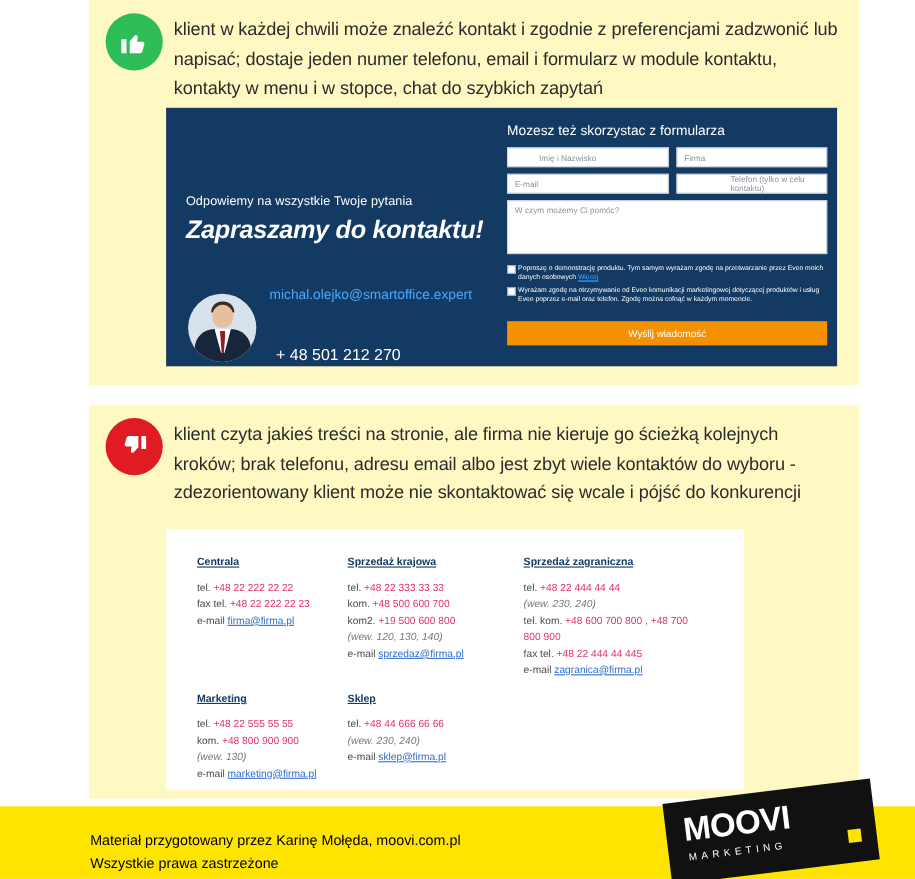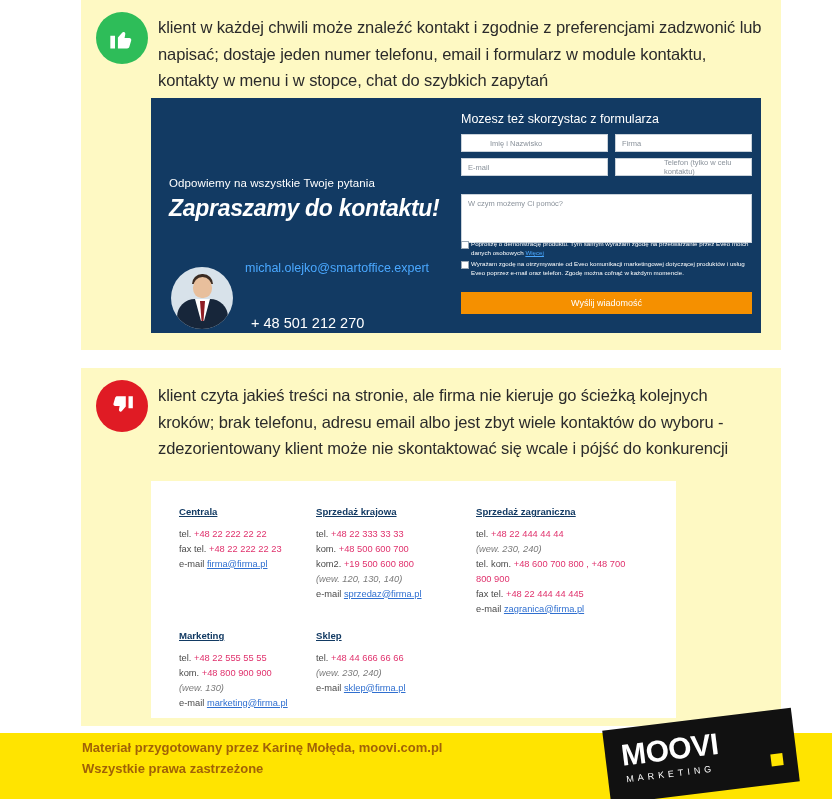--- a/index.html
+++ b/index.html
@@ -166,21 +166,20 @@
     box-sizing: border-box;
   }
   .inp-1 { left: 10px; top: 36px; width: 147px; height: 18px; padding-left: 28px; }
   .inp-2 { left: 164px; top: 36px; width: 137px; height: 18px; }
   .inp-3 { left: 10px; top: 60px; width: 147px; height: 18px; }
   .inp-4 { left: 164px; top: 60px; width: 137px; height: 18px; padding-left: 48px; }
   .inp-msg {
     left: 10px; top: 84px; width: 291px; height: 49px;
     align-items: flex-start;
     padding-top: 4px;
-    margin-top: 12px;
   }
   .cc-check {
     position: absolute;
     color: #ffffff;
     font-size: 6.2px;
     line-height: 1.45;
   }
   .cc-check .box {
     position: absolute;
     left: -10px; top: 1px;
@@ -237,25 +236,24 @@
 
   
   .footer {
     position: absolute;
     left: 0; bottom: 0;
     width: 832px; height: 66px;
     background: #ffe400;
   }
   .footer-text {
     position: absolute;
-    left: 82px; top: 4px;
+    left: 82px; top: 20px;
     font-size: 13px;
     line-height: 1.65;
-    color: #a16207;
-    font-weight: bold;
+    color: #000000;
   }
   .moovi {
     position: absolute;
     right: 36px; top: -14px;
     width: 190px; height: 74px;
     background: #111111;
     transform: rotate(-7deg);
   }
   .moovi-name {
     position: absolute;

